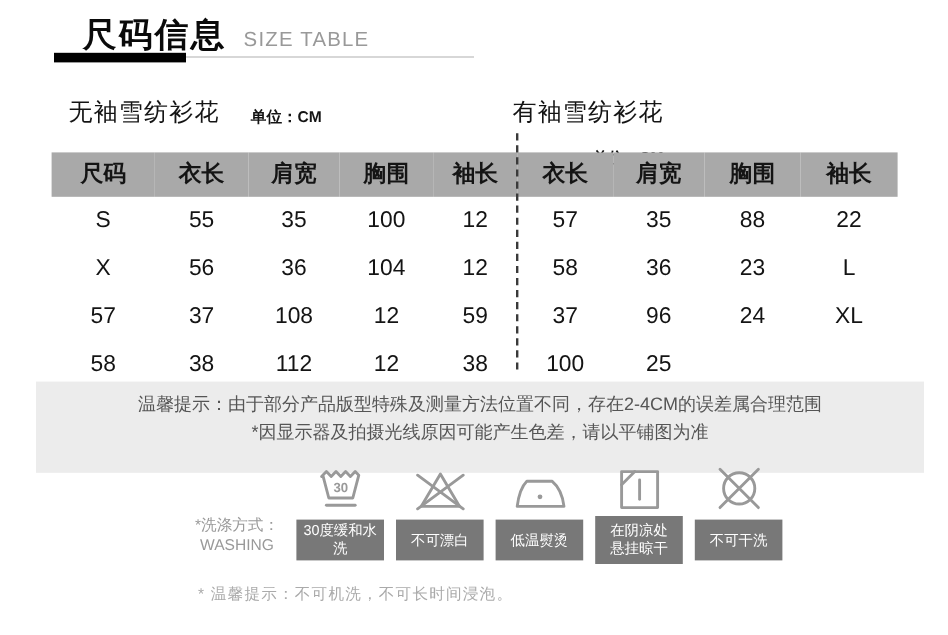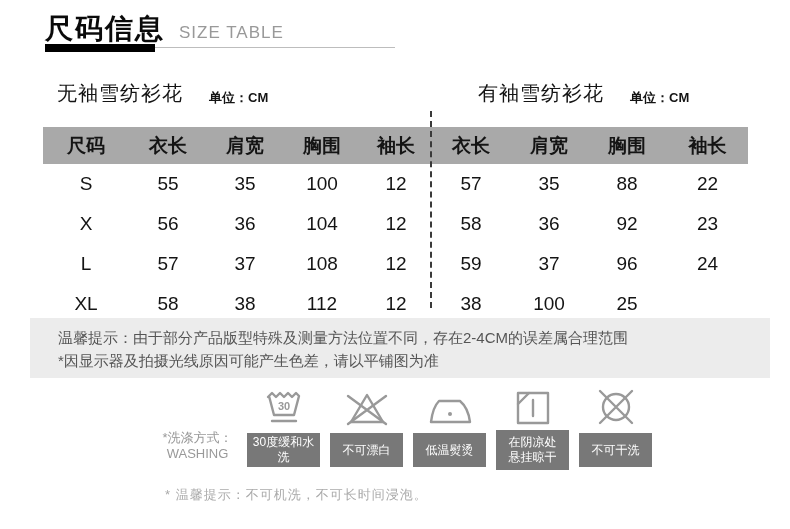--- a/index.html
+++ b/index.html
@@ -9,43 +9,43 @@
     --iconGray:#999999; --labelBox:#787878; --labelText:#ffffff;
     --footnoteGray:#aaaaaa;
   }
   *{margin:0;padding:0;box-sizing:border-box;}
   html,body{background:#fff;}
   body{font-family:"Liberation Sans","DejaVu Sans",sans-serif;}
   .page{position:relative;width:790px;height:529px;background:var(--pageBg);overflow:hidden;}
 
   
   .hdr{position:absolute;left:45px;top:10px;display:flex;align-items:baseline;}
-  .hdr .cn{font-size:28px;font-weight:700;color:var(--titleBlack);letter-spacing:2px;}
+  .hdr .cn{font-size:28px;font-weight:700;color:var(--titleBlack);letter-spacing:2px;margin-left:24px;}
   .hdr .en{font-size:17px;color:var(--subtitleGray);margin-left:14px;letter-spacing:1px;}
   .hdr-bar{position:absolute;left:45px;top:44px;width:110px;height:8px;background:#000;}
   .hdr-line{position:absolute;left:155px;top:47px;width:240px;height:1px;background:var(--ruleGray);}
 
   
   .tbl-title{position:absolute;top:80px;display:flex;align-items:flex-end;color:var(--tableText);gap:16px;}
   .tbl-title .name{font-size:20px;font-weight:400;letter-spacing:1px;}
   .tbl-title .unit{font-size:13px;font-weight:700;margin-left:10px;}
-  .tbl-title.left{left:57px;} .tbl-title.right{left:478px;}
+  .tbl-title.left{left:57px;} .tbl-title.right{left:427px;flex-direction:column;}
 
   
   .grid{position:absolute;left:43px;top:127px;display:grid;
         grid-template-columns:86px 78px 76px 78px 70px 80px 76px 80px 81px;}
   .cell{text-align:center;color:var(--tableText);font-size:19px;height:40px;line-height:40px;}
   .cell.hd{background:var(--headerBand);font-weight:700;height:37px;line-height:37px;}
   .divider{position:absolute;left:430px;top:111px;height:197px;width:0;
            border-left:2px dashed var(--dashColor);}
 
   
-  .notice{position:absolute;left:30px;top:318px;width:740px;height:60px;
-          background:var(--noticeBg);color:var(--noticeText);
-          font-size:15px;line-height:23px;padding-top:8px;padding-left:28px;}
+  .notice{position:absolute;left:30px;top:318px;width:740px;height:76px;
+          background:var(--noticeBg);text-align:center;color:var(--noticeText);
+          font-size:15px;line-height:23px;padding-top:8px;}
 
   
   .wash-label{position:absolute;left:155px;top:430px;width:85px;text-align:center;
               color:var(--subtitleGray);font-size:13px;line-height:16px;}
   .wash-items{position:absolute;left:247px;top:386px;display:flex;align-items:flex-start;}
   .wash-item{width:73px;margin-right:10px;display:flex;flex-direction:column;align-items:center;}
   .wash-item .ico{height:42px;display:flex;align-items:flex-end;justify-content:center;}
   .wash-item .tag{margin-top:5px;width:73px;min-height:34px;background:var(--labelBox);
                   color:var(--labelText);font-size:12px;line-height:15px;display:flex;
                   align-items:center;justify-content:center;text-align:center;padding:2px 2px;}
@@ -97,21 +97,20 @@
       <div class="cell">35</div>
       <div class="cell">88</div>
       <div class="cell">22</div>
       <div class="cell">X</div>
       <div class="cell">56</div>
       <div class="cell">36</div>
       <div class="cell">104</div>
       <div class="cell">12</div>
       <div class="cell">58</div>
       <div class="cell">36</div>
-      <div class="cell">92</div>
       <div class="cell">23</div>
       <div class="cell">L</div>
       <div class="cell">57</div>
       <div class="cell">37</div>
       <div class="cell">108</div>
       <div class="cell">12</div>
       <div class="cell">59</div>
       <div class="cell">37</div>
       <div class="cell">96</div>
       <div class="cell">24</div>

